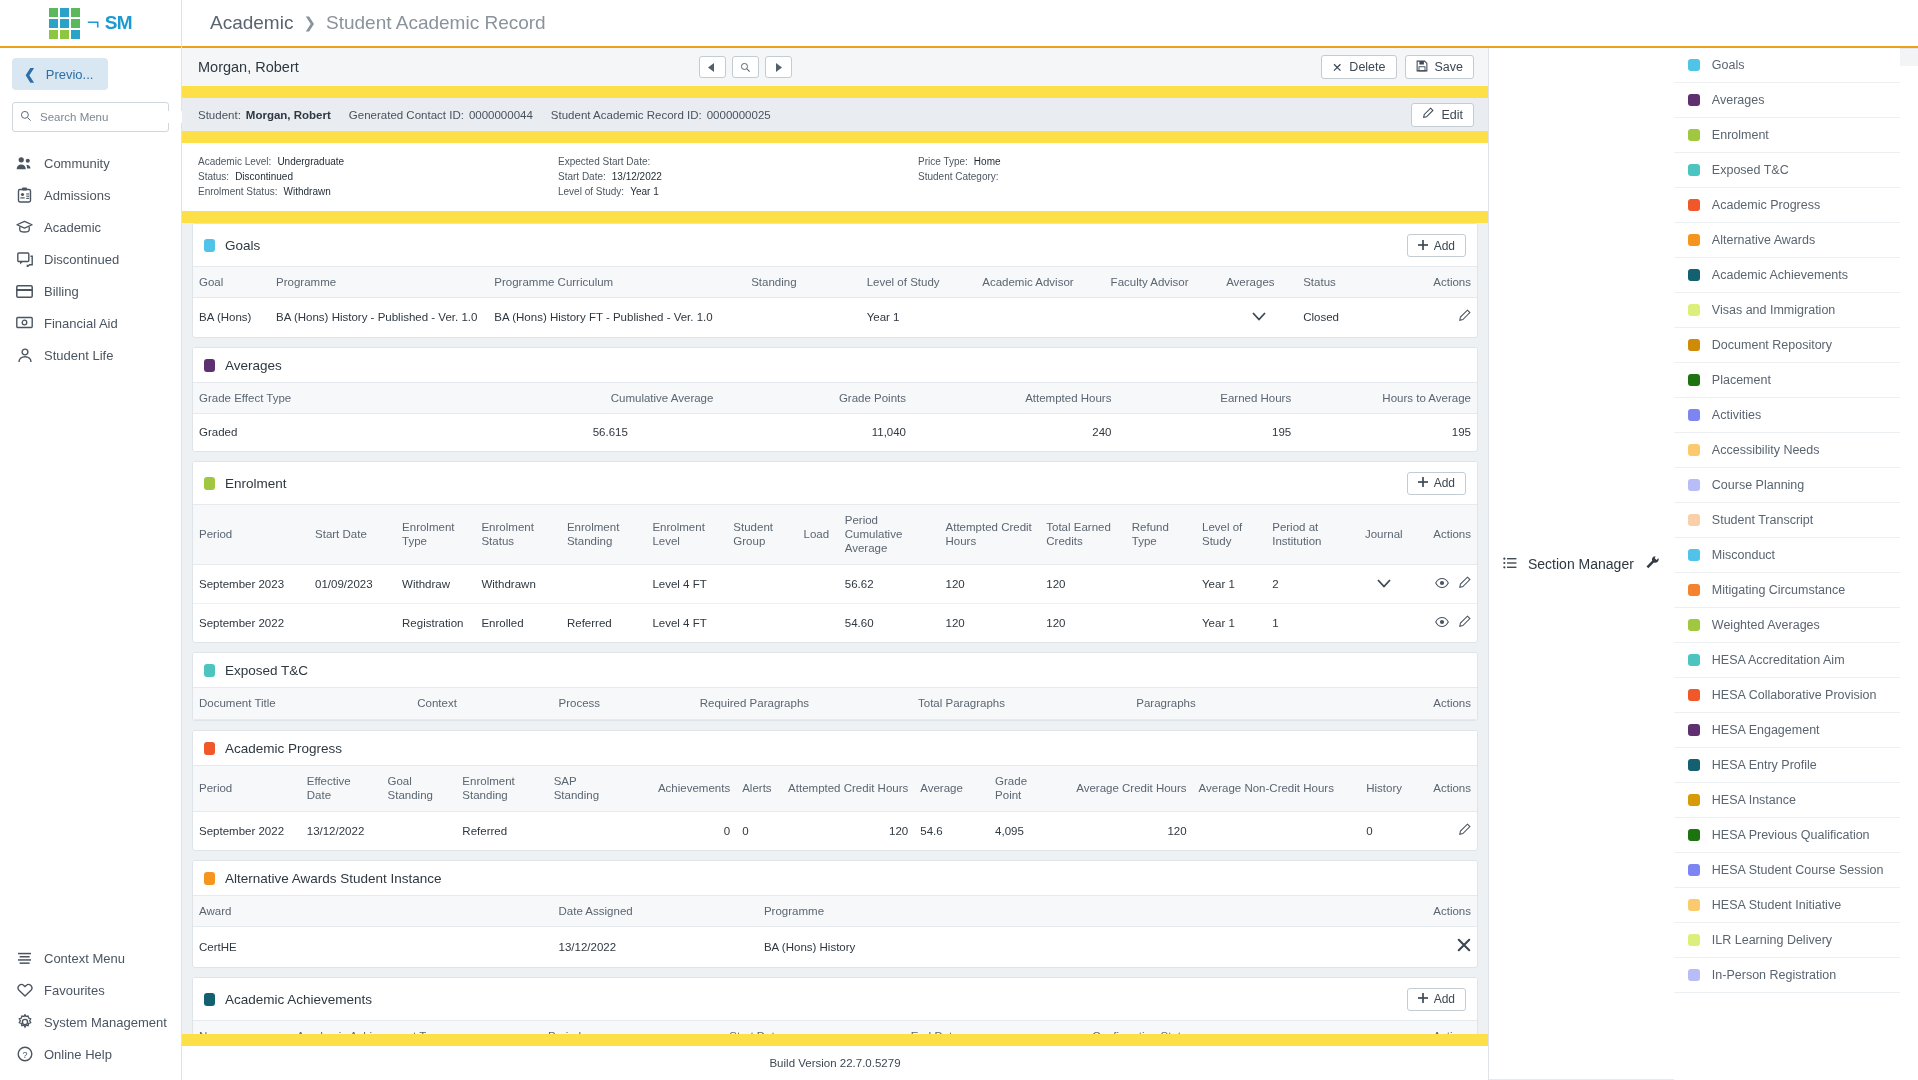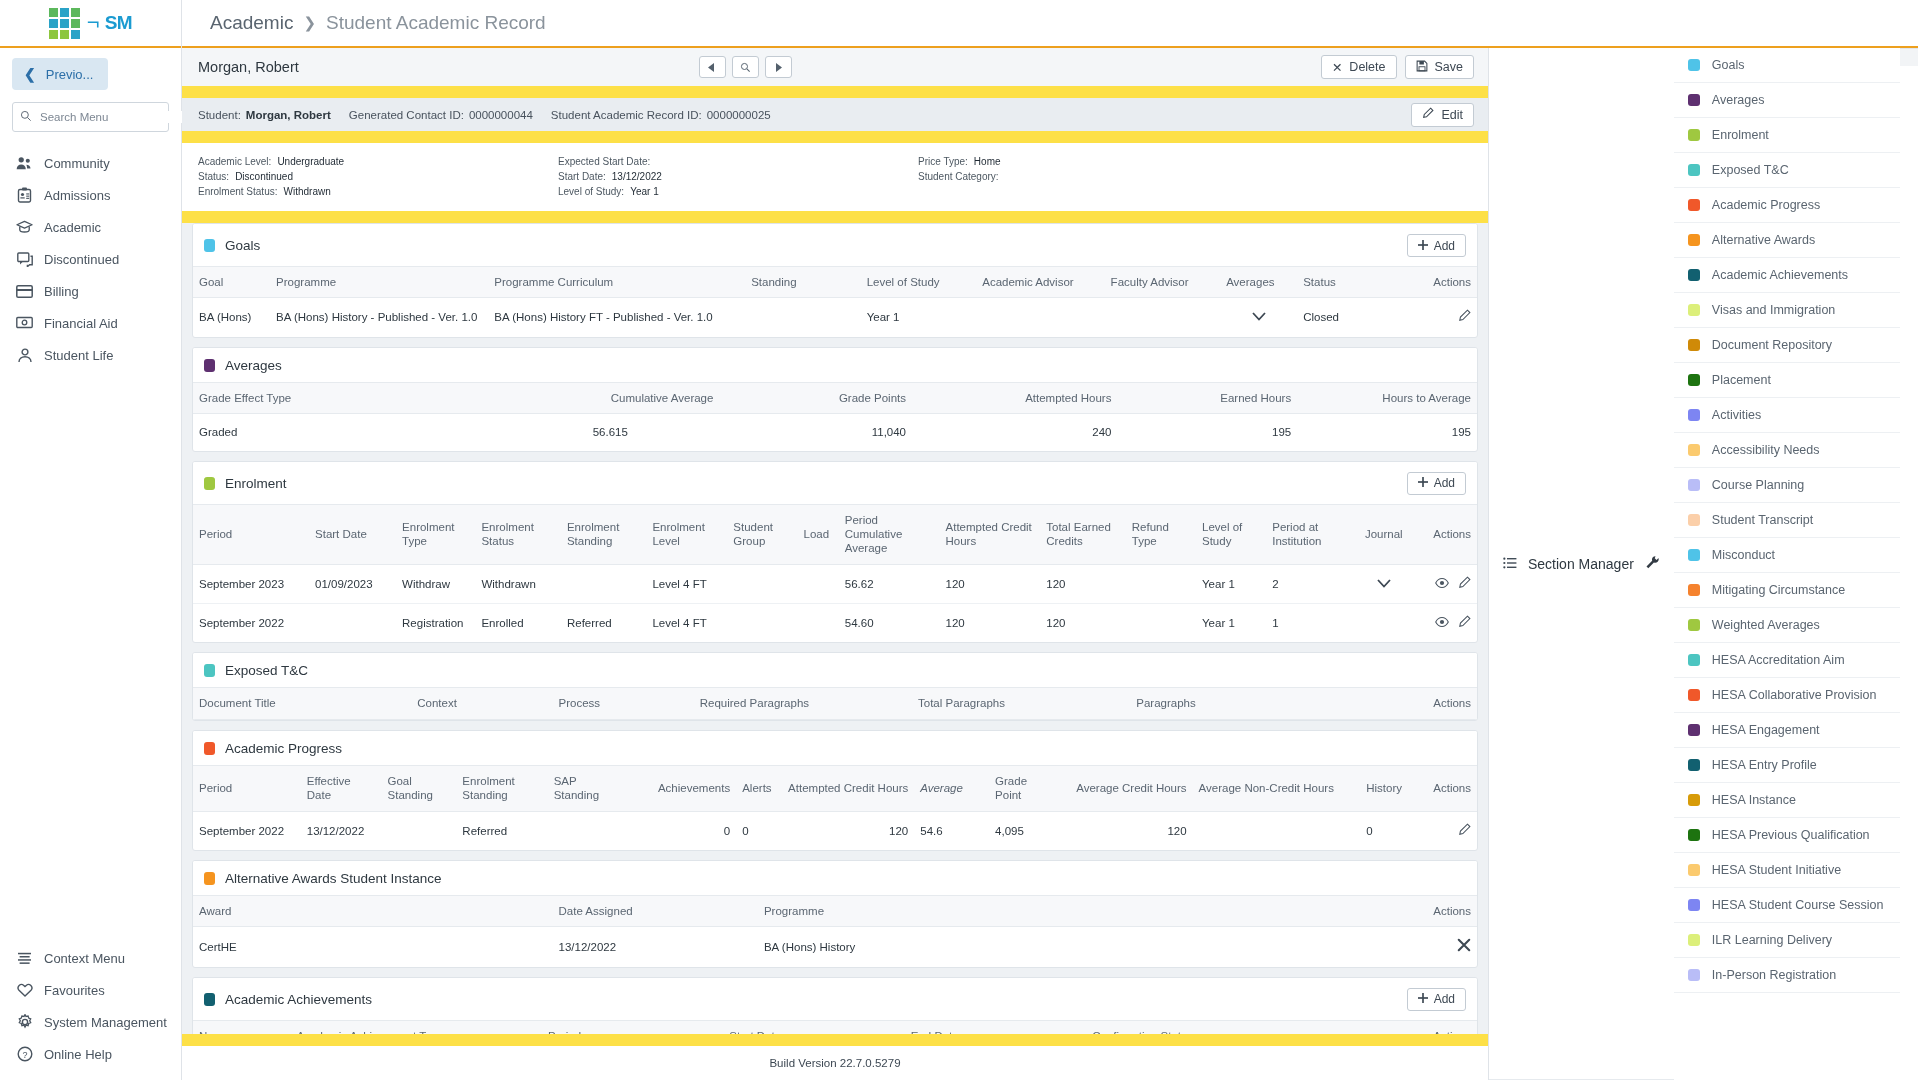--- a/index.html
+++ b/index.html
@@ -636,21 +636,21 @@
                 <thead>
                   <tr>
                     <th style="width: 7.2%;">Period</th>
                     <th style="width: 5.4%;">Effective Date</th>
                     <th style="width: 5%;">Goal Standing</th>
                     <th style="width: 6.1%;">Enrolment Standing</th>
                     <th style="width: 5.2%;">SAP Standing</th>
                     <th style="width: 7.4%; text-align: right;">Achievements</th>
                     <th style="width: 3%;">Alerts</th>
                     <th style="width: 8.9%; text-align: right;">Attempted Credit Hours</th>
-                    <th style="width: 5%; font-style: italic;">Average</th>
+                    <th style="width: 5%;">Average</th>
                     <th style="width: 4.6%;">Grade Point</th>
                     <th style="width: 9%; text-align: right;">Average Credit Hours</th>
                     <th style="width: 11.2%;">Average Non-Credit Hours</th>
                     <th style="width: 4.2%;">History</th>
                     <th style="width: 3.6%; text-align: right;">Actions</th>
                   </tr>
                 </thead>
                 <tbody>
                   <tr>
                     <td>September 2022</td>
@@ -842,26 +842,26 @@
             </div>
             <div class="sec-item">
               <span class="sec-sw" style="background:#d79b09"></span>
               <span>HESA Instance</span>
             </div>
             <div class="sec-item">
               <span class="sec-sw" style="background:#1d7310"></span>
               <span>HESA Previous Qualification</span>
             </div>
             <div class="sec-item">
+              <span class="sec-sw" style="background:#7d85f2"></span>
+              <span>HESA Student Course Session</span>
+            </div>
+            <div class="sec-item">
               <span class="sec-sw" style="background:#fbca6e"></span>
               <span>HESA Student Initiative</span>
-            </div>
-            <div class="sec-item">
-              <span class="sec-sw" style="background:#7d85f2"></span>
-              <span>HESA Student Course Session</span>
             </div>
             <div class="sec-item">
               <span class="sec-sw" style="background:#dcef7a"></span>
               <span>ILR Learning Delivery</span>
             </div>
             <div class="sec-item">
               <span class="sec-sw" style="background:#b9bdf7"></span>
               <span>In-Person Registration</span>
             </div>
           </div>

